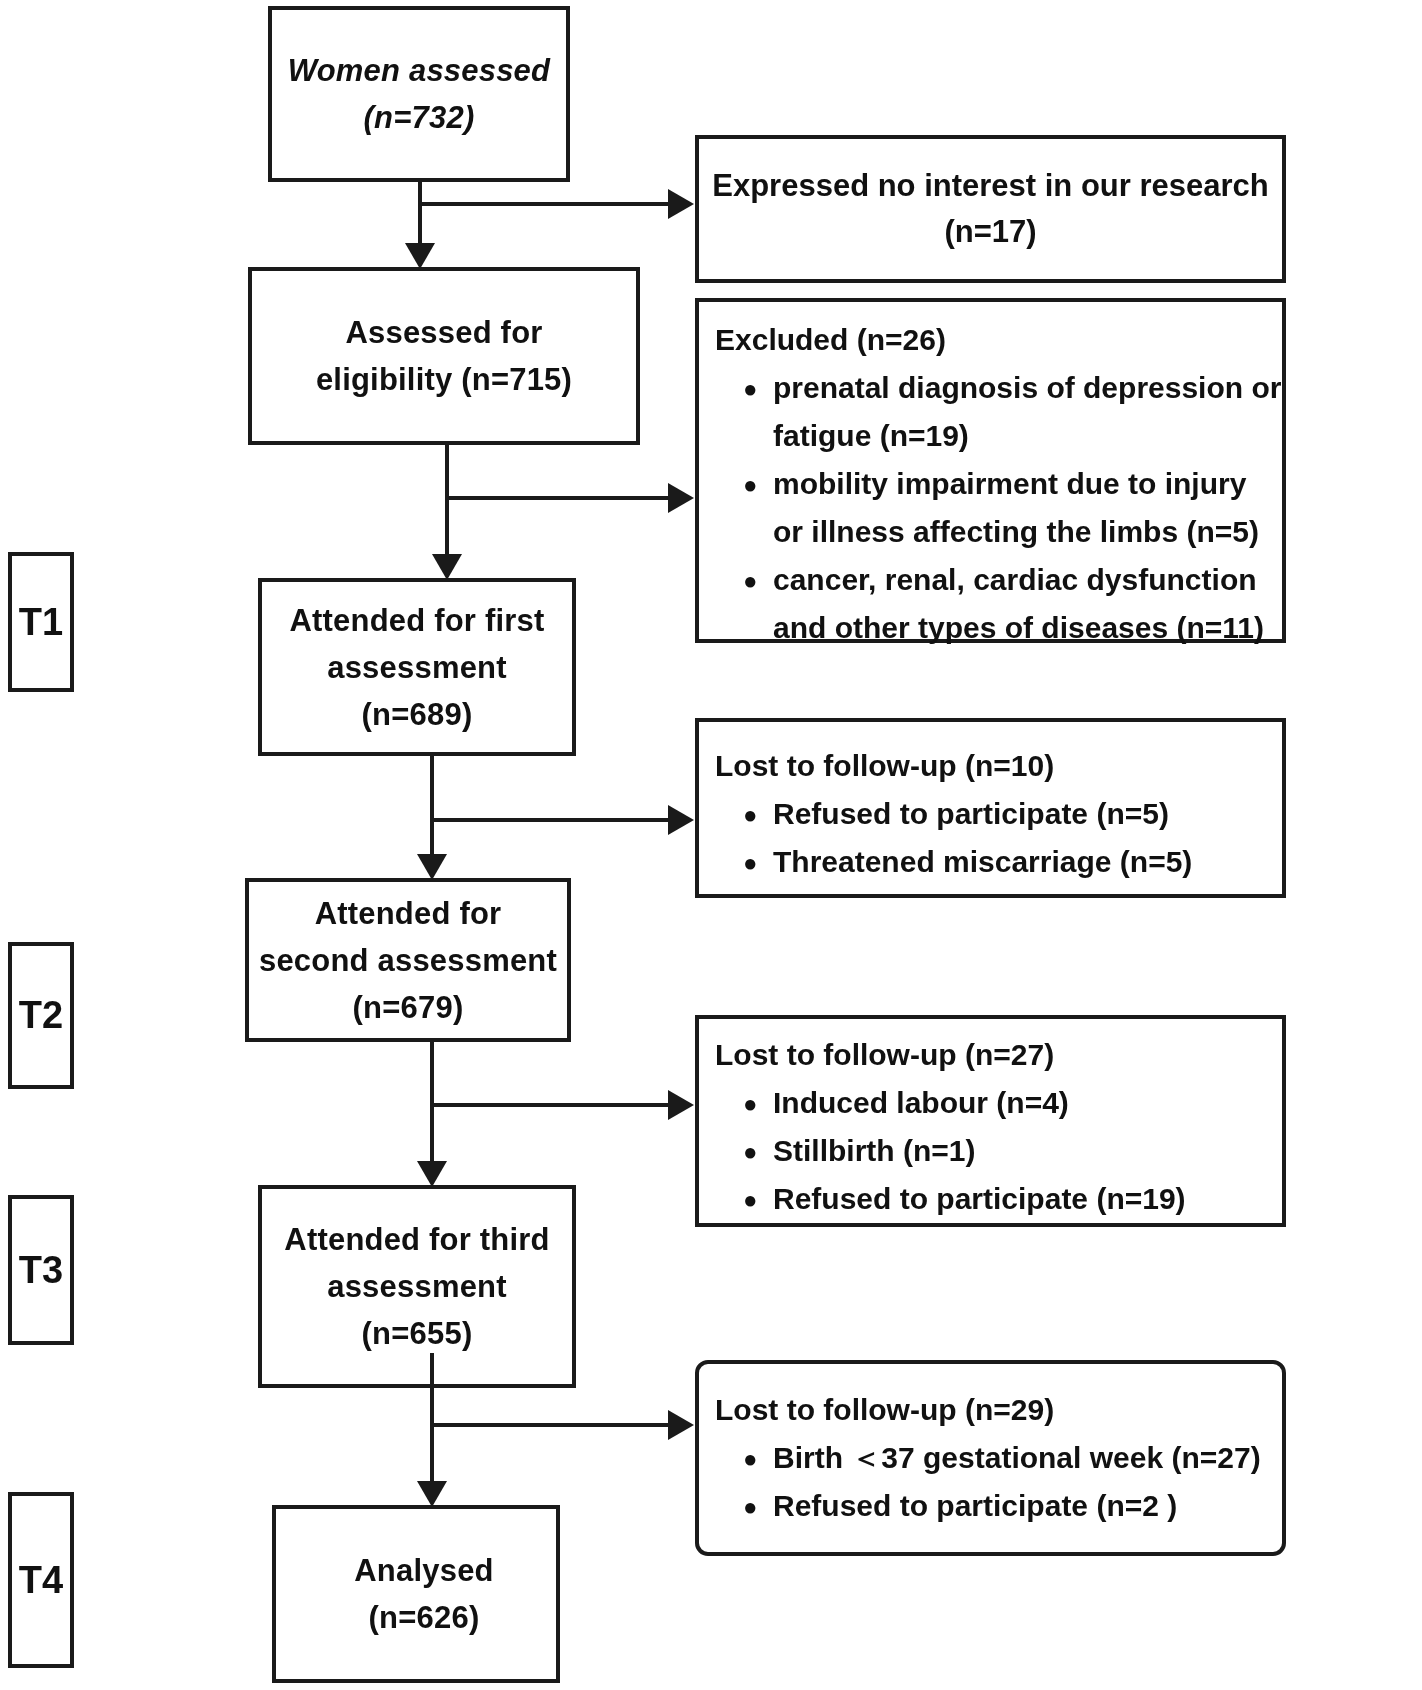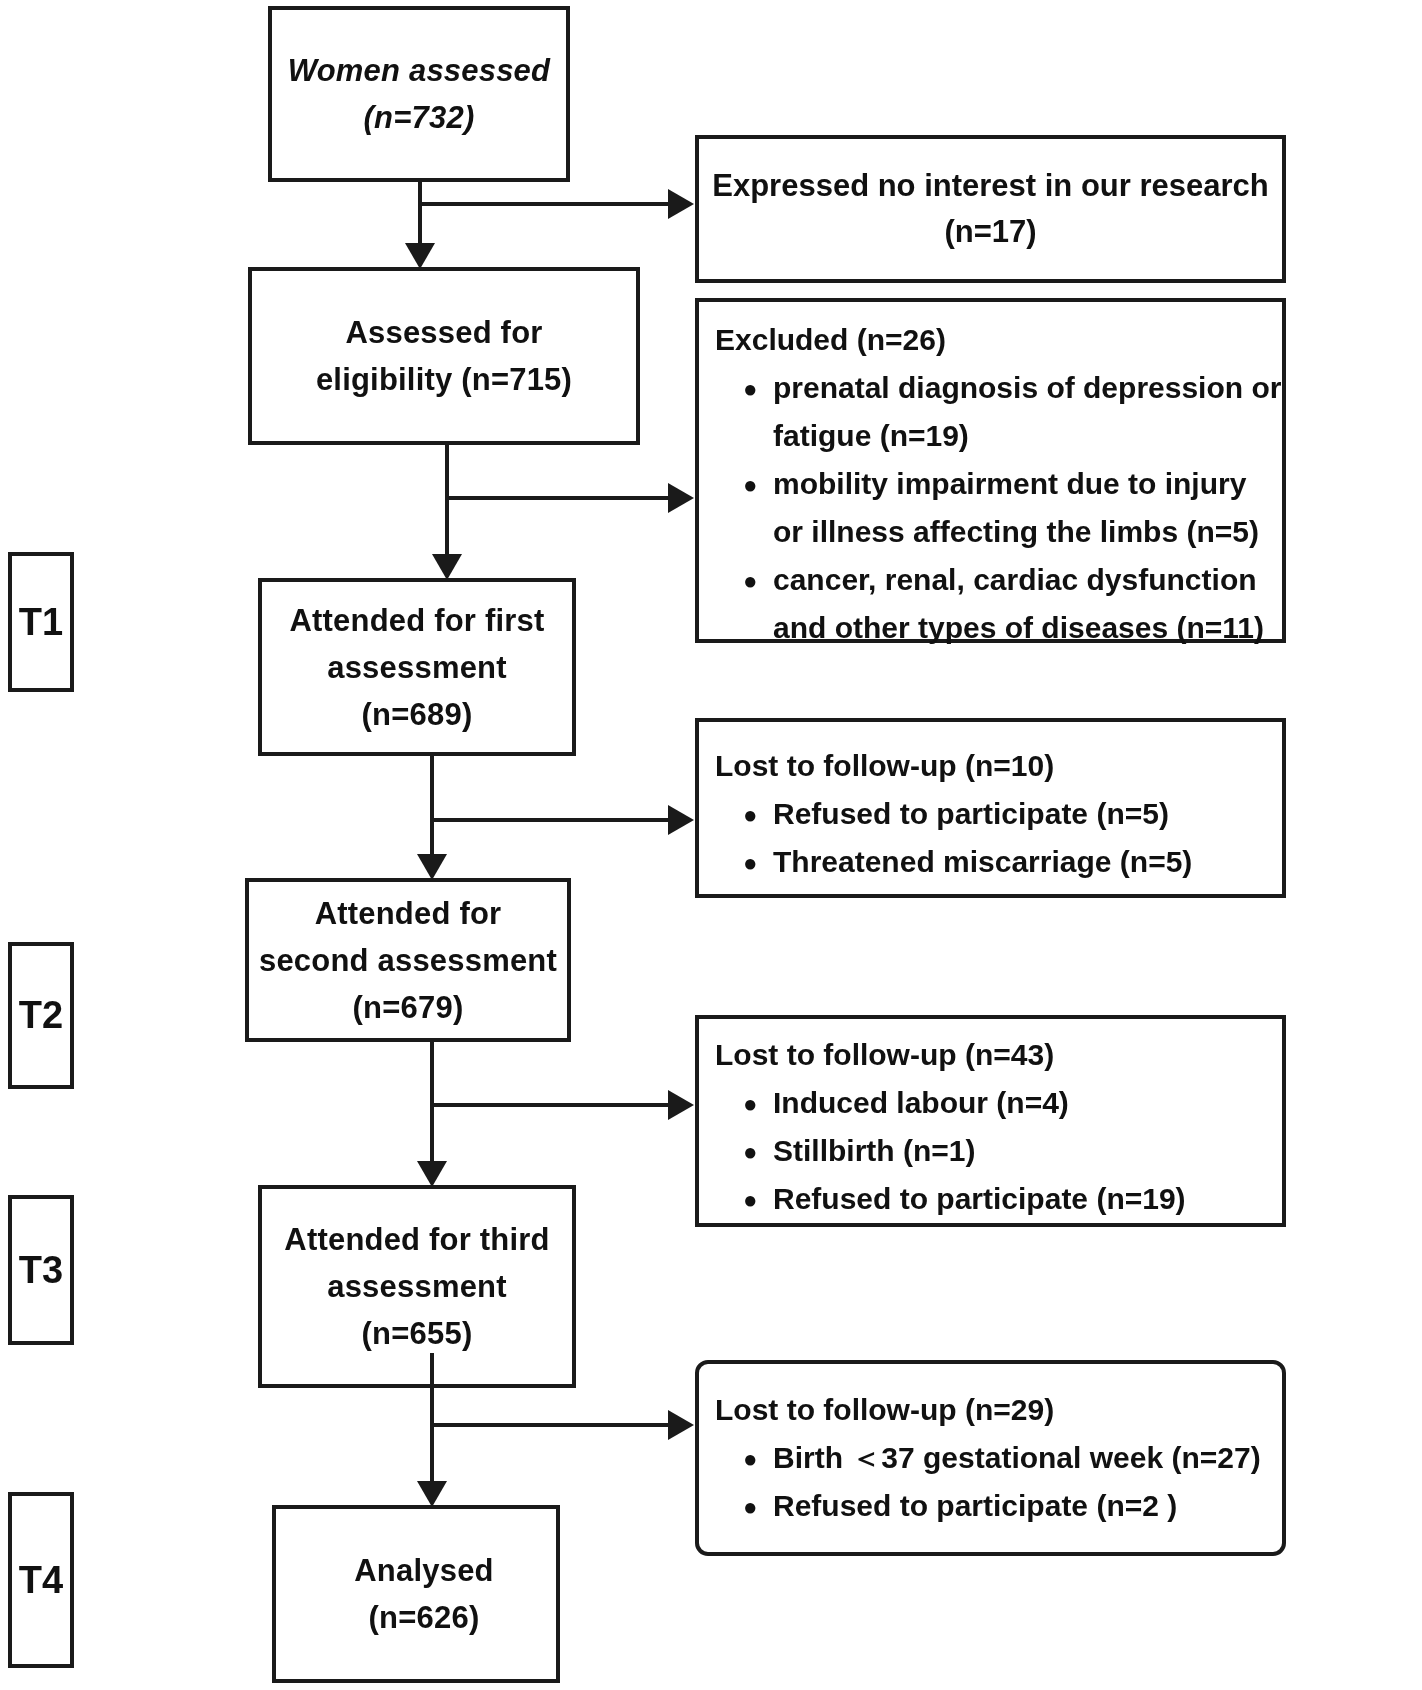--- a/index.html
+++ b/index.html
@@ -133,21 +133,21 @@
 
   <div class="box sbox" style="top:718px;height:180px;padding-top:20px;">
     <div class="stitle">Lost to follow-up (n=10)</div>
     <ul>
       <li>Refused to participate (n=5)</li>
       <li>Threatened miscarriage (n=5)</li>
     </ul>
   </div>
 
   <div class="box sbox" style="top:1015px;height:212px;padding-top:12px;">
-    <div class="stitle">Lost to follow-up (n=43)</div>
+    <div class="stitle">Lost to follow-up (n=27)</div>
     <ul>
       <li>Induced labour (n=4)</li>
       <li>Stillbirth (n=1)</li>
       <li>Refused to participate (n=19)</li>
     </ul>
   </div>
 
   <div class="box sbox" style="top:1360px;height:196px;padding-top:22px;border-radius:13px;">
     <div class="stitle">Lost to follow-up (n=29)</div>
     <ul>

